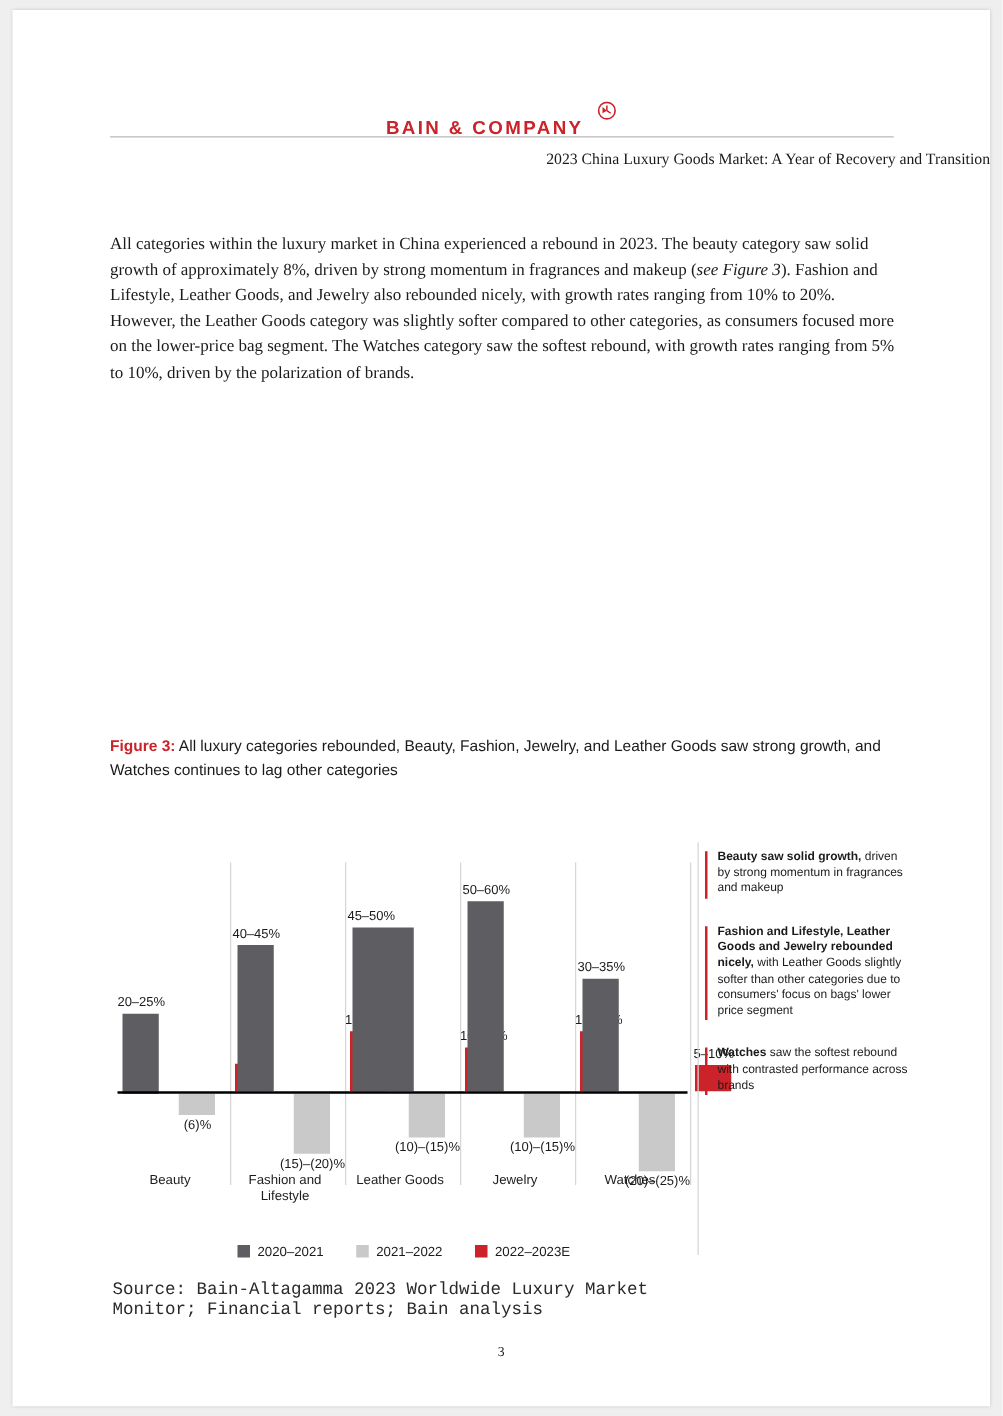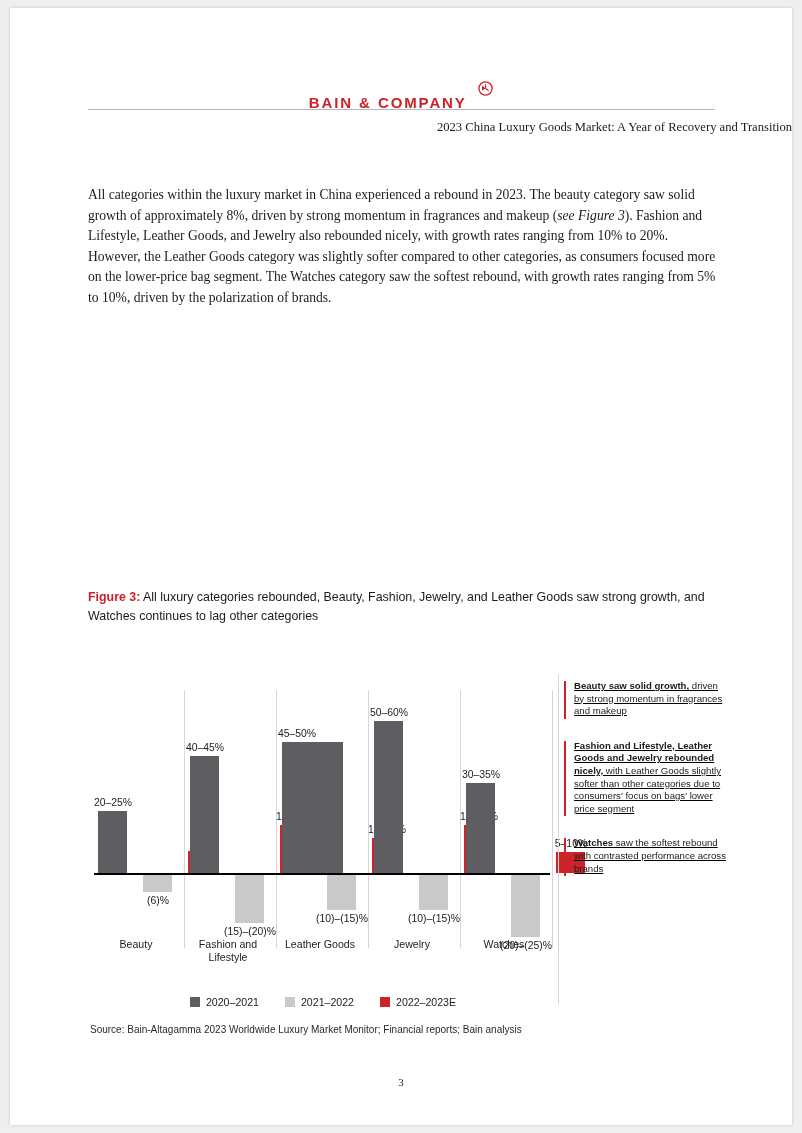--- a/index.html
+++ b/index.html
@@ -196,39 +196,39 @@
     width: 10px;
     height: 10px;
     margin-right: 6px;
     vertical-align: -1px;
   }
 
   .source {
     position: absolute;
     left: 2px;
     top: 350px;
-    font-size: 10px;
+    font-size: 14px;
     color: #2a2a2a;
+    font-family: Liberation Mono, monospace;
   }
 
   
   .callout-divider {
     position: absolute;
     left: 470px;
     top: 22px;
     width: 1px;
     height: 330px;
     background: #d6d6d6;
   }
   .callouts {
     position: absolute;
     left: 476px;
     top: 28px;
     width: 164px;
-    text-decoration: underline;
   }
   .callout {
     position: relative;
     padding-left: 10px;
     margin-bottom: 22px;
     font-size: 9.6px;
     line-height: 12.6px;
     color: #1b1b1b;
   }
   .callout:before {
@@ -303,21 +303,21 @@
             </div>
             <div class="bar-col" style="left: 102px; width: 29px; height: 117.455px; top: 81.5455px; background: rgb(94, 94, 98);">
               <div class="bar-val above">40–45%</div>
             </div>
             <div class="bar-col" style="left: 147px; width: 29px; height: 48.3636px; top: 201px; background: rgb(201, 201, 201);">
               <div class="bar-val below">(15)–(20)%</div>
             </div>
             <div class="bar-col" style="left: 192px; width: 29px; height: 48.3636px; top: 150.636px; background: rgb(204, 34, 41);">
               <div class="bar-val above">15–20%</div>
             </div>
-            <div class="bar-col" style="left: 194px; width: 49px; height: 131.273px; top: 67.7273px; background: rgb(94, 94, 98); padding-left: 12px;">
+            <div class="bar-col" style="left: 194px; width: 49px; height: 131.273px; top: 67.7273px; background: rgb(94, 94, 98);">
               <div class="bar-val above">45–50%</div>
             </div>
             <div class="bar-col" style="left: 239px; width: 29px; height: 34.5455px; top: 201px; background: rgb(201, 201, 201);">
               <div class="bar-val below">(10)–(15)%</div>
             </div>
             <div class="bar-col" style="left: 284px; width: 29px; height: 34.5455px; top: 164.455px; background: rgb(204, 34, 41);">
               <div class="bar-val above">10–15%</div>
             </div>
             <div class="bar-col" style="left: 286px; width: 29px; height: 152px; top: 47px; background: rgb(94, 94, 98);">
               <div class="bar-val above">50–60%</div>

